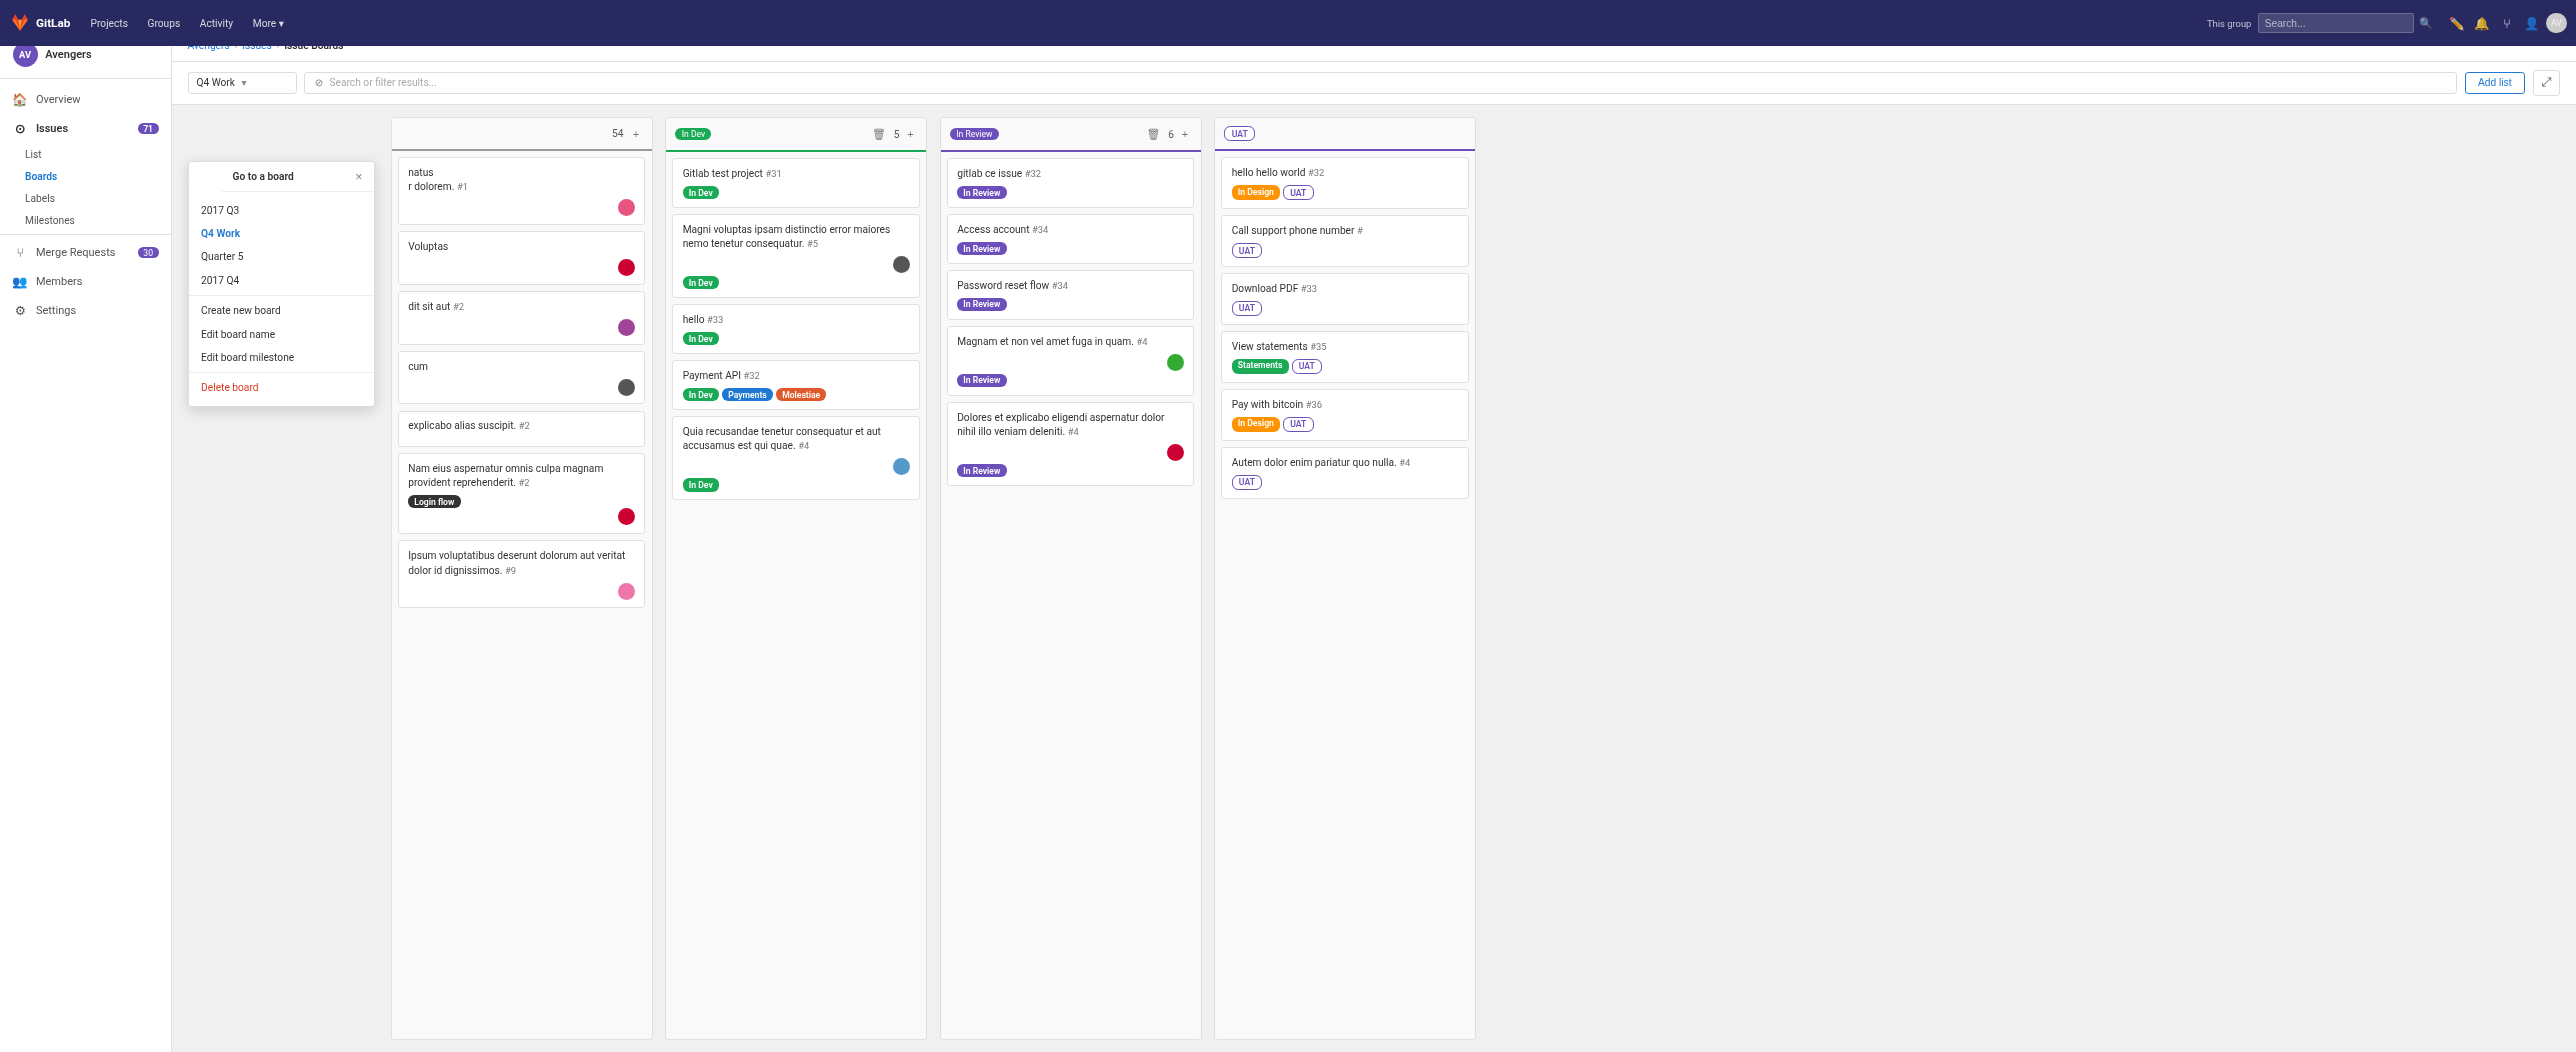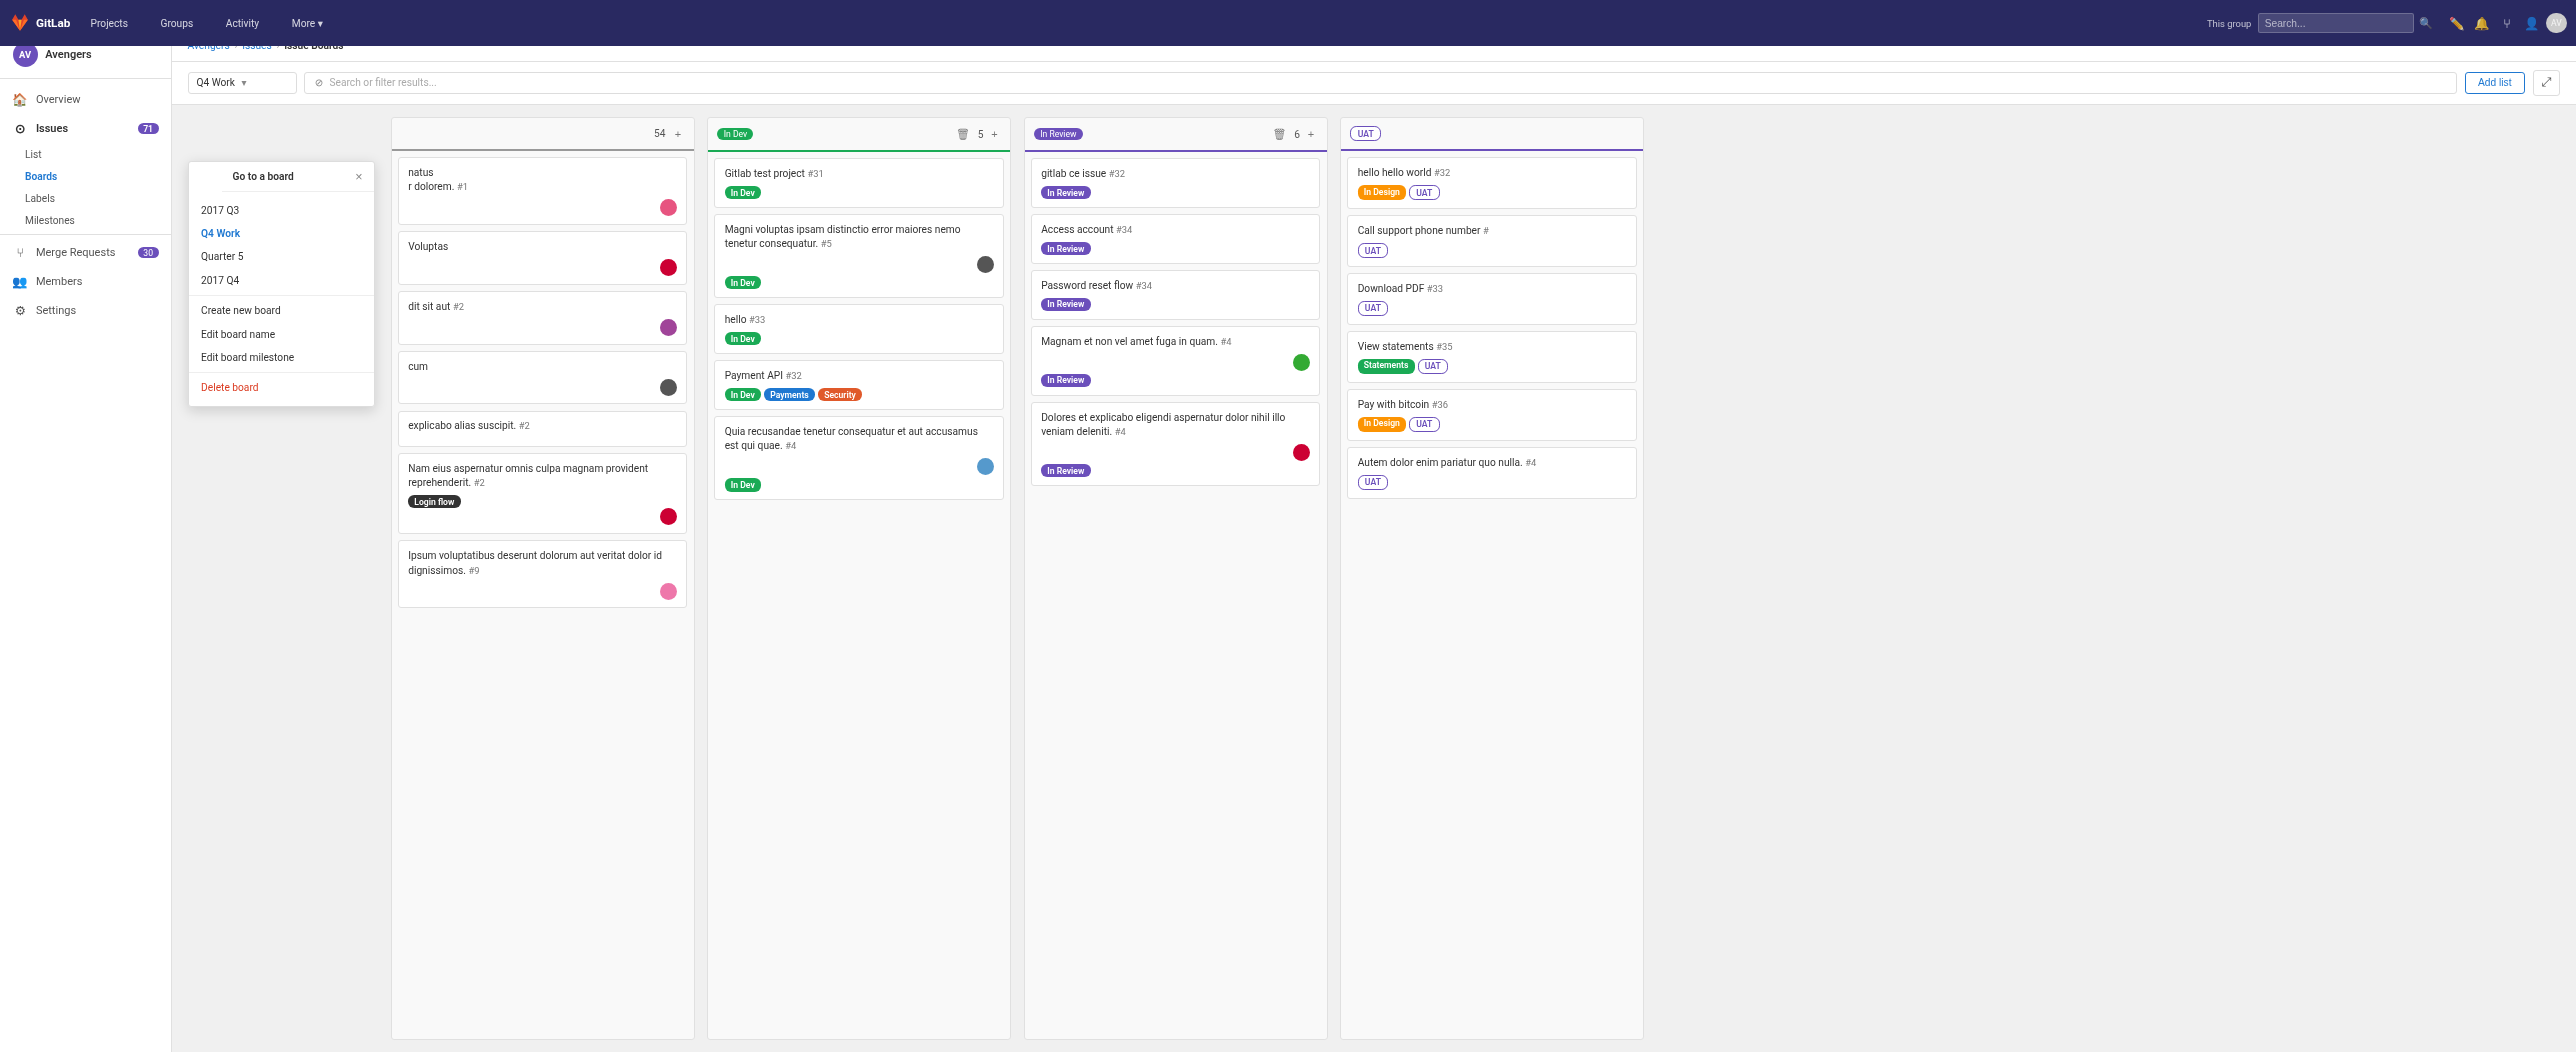--- a/index.html
+++ b/index.html
@@ -11,21 +11,21 @@
       height: 46px;
       display: flex;
       align-items: center;
       padding: 0 9.4px;
       gap: 12.5px;
       position: fixed;
       top: 0; left: 0; right: 0;
       z-index: 100;
     }
     .nav-logo { display: flex; align-items: center; gap: 4.7px; }
-    .nav-links { display: flex; gap: 17px; }
+    .nav-links { display: flex; gap: 4px; }
     .nav-link { color: rgba(255,255,255,0.8); padding: 3.1px 7.8px; border-radius: 2.3px; cursor: pointer; font-size: 10.2px; }
     .nav-search { margin-left: auto; display: flex; align-items: center; gap: 6.2px; }
     .search-box { background: rgba(255,255,255,0.15); border: 0.8px solid rgba(255,255,255,0.2); border-radius: 2.3px; padding: 3.1px 6.2px; color: white; font-size: 10.2px; width: 156px; }
     .search-box::placeholder { color: rgba(255,255,255,0.6); }
     .nav-icons { display: flex; gap: 3.1px; align-items: center; }
     .nav-icon-btn { color: rgba(255,255,255,0.8); width: 22px; height: 22px; display: flex; align-items: center; justify-content: center; border-radius: 2.3px; cursor: pointer; font-size: 12.5px; }
 
     
     .app-layout { display: flex; margin-top: 31px; height: calc(100vh - 31px); }
 
@@ -58,21 +58,21 @@
     .board-select { display: flex; align-items: center; gap: 4.7px; border: 0.8px solid #ddd; border-radius: 3.1px; padding: 4.7px 7.8px; cursor: pointer; font-size: 10.2px; color: #333; min-width: 109px; }
     .board-select .chevron { color: #888; font-size: 8.6px; }
     .filter-box { flex: 1; display: flex; align-items: center; gap: 6.2px; border: 0.8px solid #ddd; border-radius: 3.1px; padding: 4.7px 9.4px; color: #888; font-size: 10.2px; }
     .add-list-btn { border: 0.8px solid #1f78d1; color: #1f78d1; background: white; border-radius: 3.1px; padding: 4.7px 12.5px; cursor: pointer; font-size: 10.2px; }
     .fullscreen-btn { border: 0.8px solid #ddd; background: white; border-radius: 3.1px; padding: 4.7px 7.8px; cursor: pointer; font-size: 12.5px; color: #555; }
 
     
     .boards-area { flex: 1; overflow-x: auto; overflow-y: hidden; display: flex; padding: 12.5px 15.6px; gap: 12.5px; background: #f0f0f0; position: relative; }
 
     
-    .board-column { width: 304px; flex-shrink: 0; display: flex; flex-direction: column; background: #f9f9f9; border-radius: 3.1px; border: 0.8px solid #e0e0e0; max-height: 100%; }
+    .board-column { width: 262px; flex-shrink: 0; display: flex; flex-direction: column; background: #f9f9f9; border-radius: 3.1px; border: 0.8px solid #e0e0e0; max-height: 100%; }
     .board-column-header { display: flex; align-items: center; padding: 7.8px 9.4px; border-bottom: 2.3px solid #ccc; gap: 6.2px; }
     .board-column-header.green { border-bottom-color: #1aaa55; }
     .board-column-header.purple { border-bottom-color: #6b4fbb; }
     .board-column-header.gray { border-bottom-color: #999; }
     .col-label { font-size: 10.2px; font-weight: 600; color: #333; }
     .col-badge { background: #1aaa55; color: white; border-radius: 7.8px; padding: 0.8px 6.2px; font-size: 8.6px; }
     .col-badge.purple { background: #6b4fbb; }
     .col-count { margin-left: auto; font-size: 10.2px; color: #555; }
     .col-actions { display: flex; gap: 3.1px; }
     .col-action-btn { border: none; background: none; cursor: pointer; color: #777; font-size: 11px; padding: 1.6px 3.1px; }
@@ -315,21 +315,21 @@
             <div class="card-title">hello <span class="card-number">#33</span></div>
             <div class="card-labels">
               <span class="label-badge label-in-dev">In Dev</span>
             </div>
           </div>
           <div class="card">
             <div class="card-title">Payment API <span class="card-number">#32</span></div>
             <div class="card-labels">
               <span class="label-badge label-in-dev">In Dev</span>
               <span class="label-badge label-payments">Payments</span>
-              <span class="label-badge label-security">Security</span>
+              <span class="label-badge label-security">Molestiae</span>
             </div>
           </div>
           <div class="card">
             <div class="card-title">Quia recusandae tenetur consequatur et aut accusamus est qui quae. <span class="card-number">#4</span></div>
             <div class="card-meta">
               <div class="card-avatar-circle" style="background:#5599cc;margin-left:auto;"></div>
             </div>
             <div class="card-labels">
               <span class="label-badge label-in-dev">In Dev</span>
             </div>

